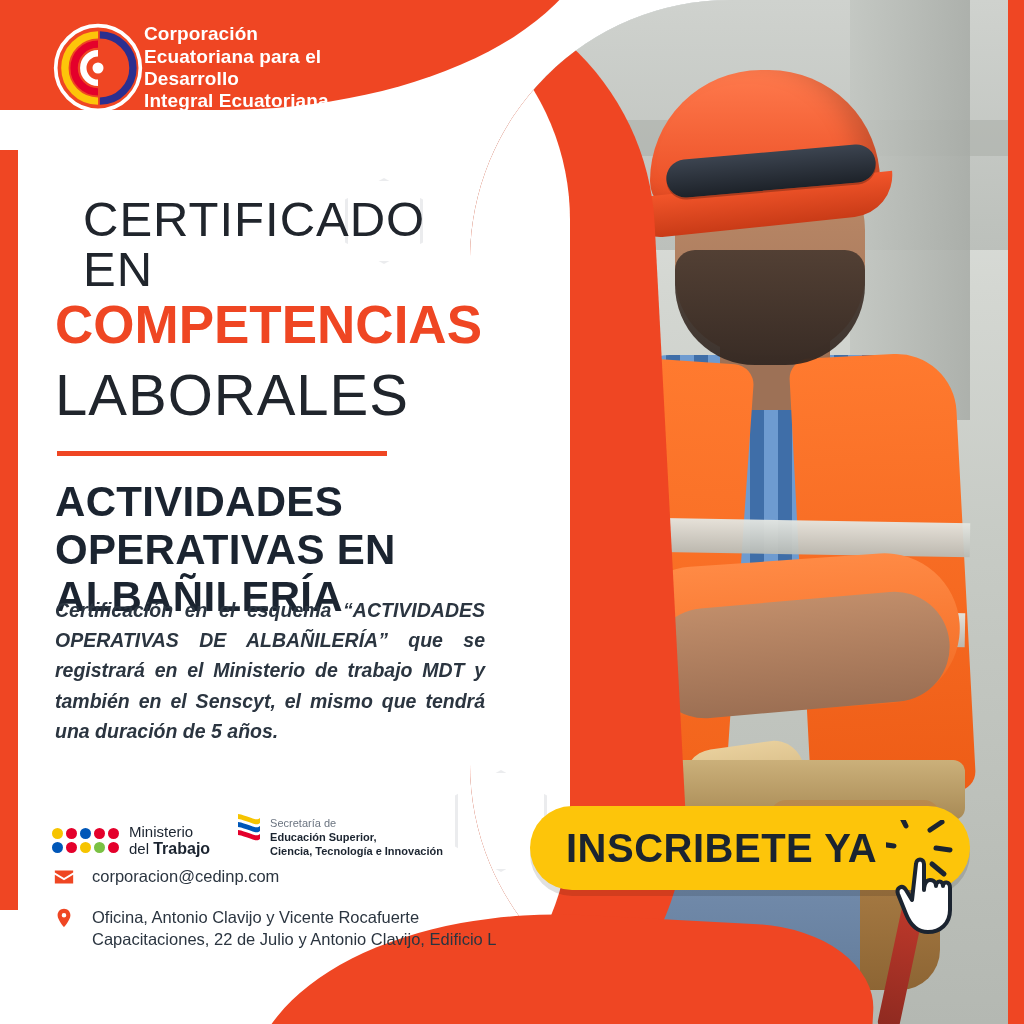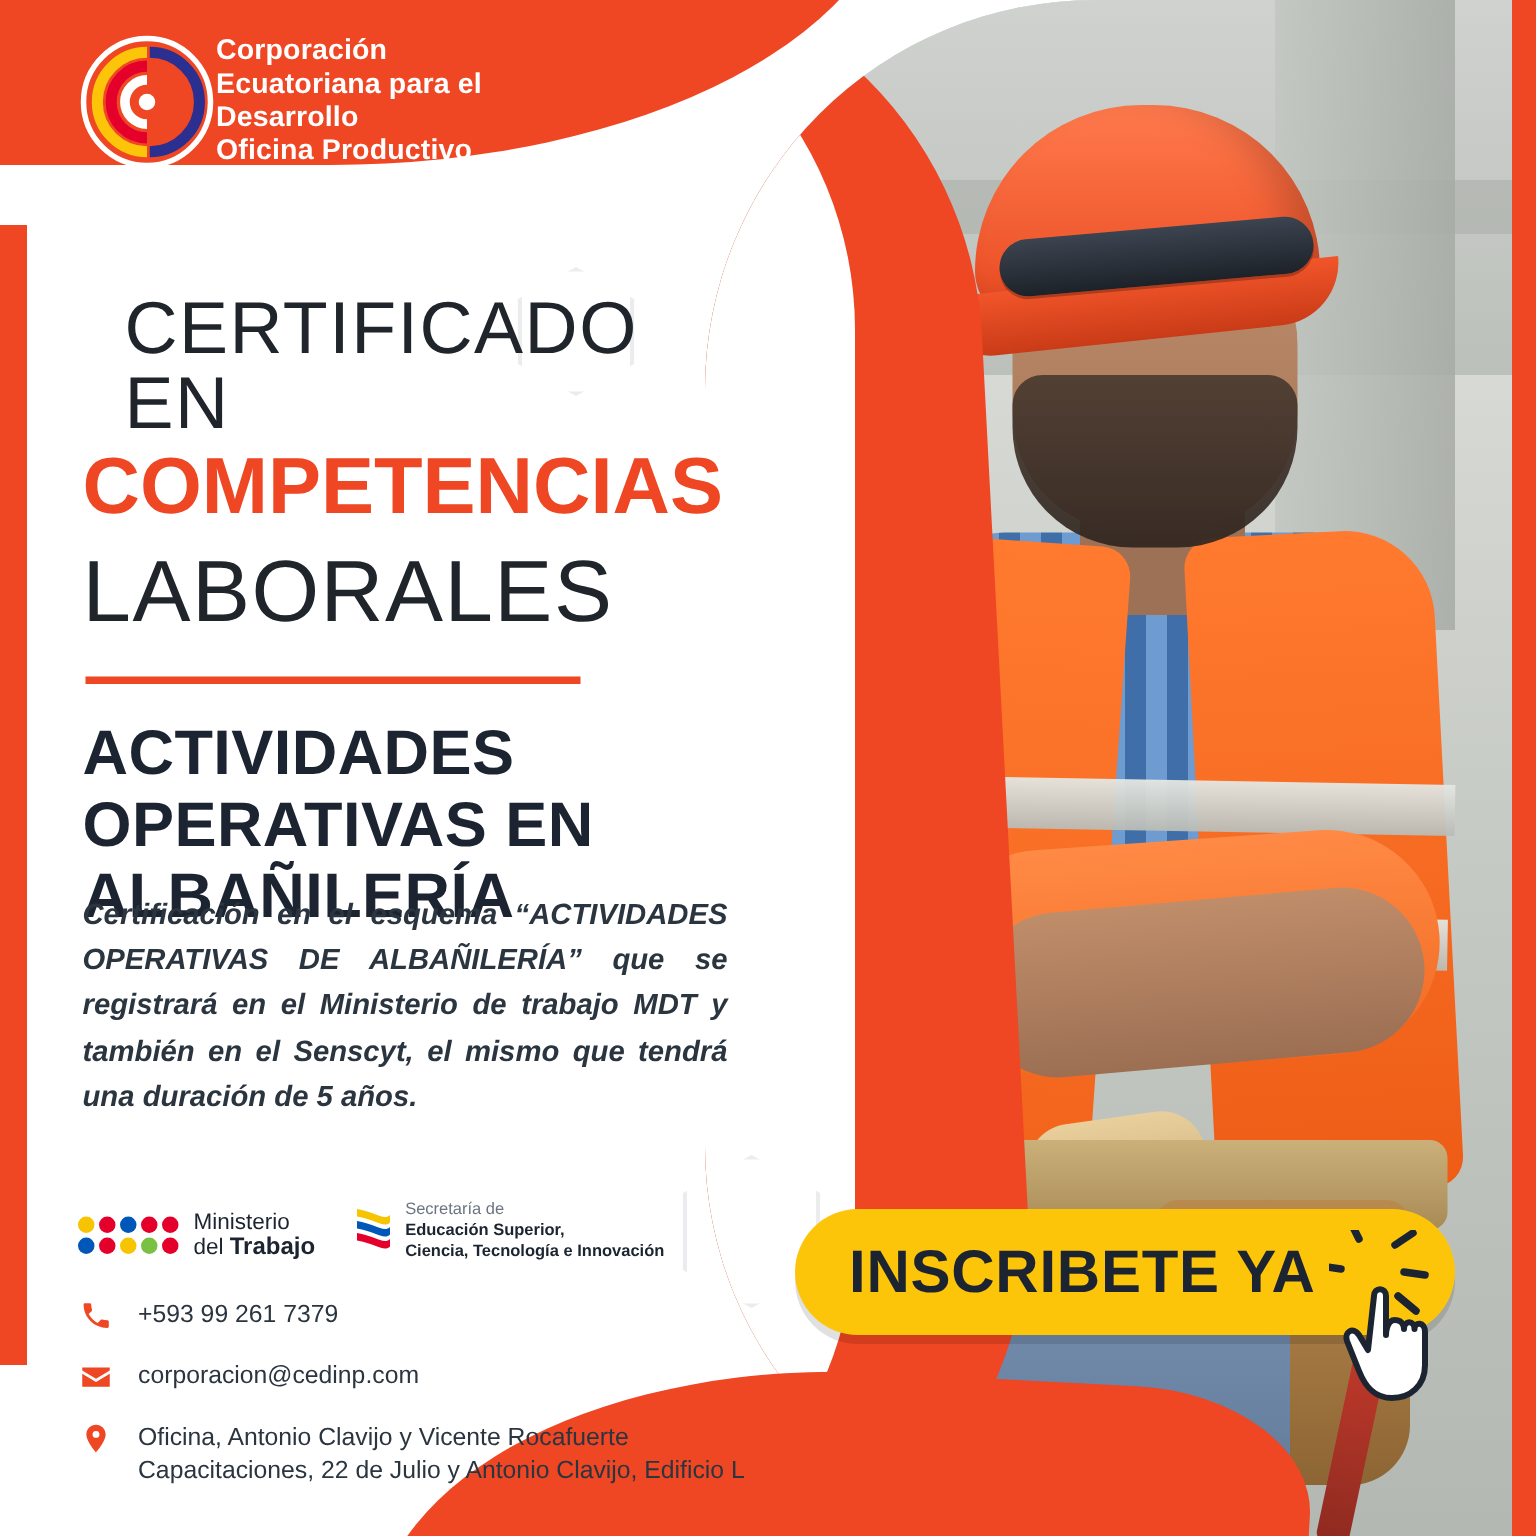--- a/index.html
+++ b/index.html
@@ -187,21 +187,21 @@
 
   
   .partners{position:absolute;left:52px;top:800px;display:flex;align-items:flex-end;gap:26px;}
   .mt-logo{display:flex;align-items:center;gap:10px;}
   .dots{display:grid;grid-template-columns:repeat(5,11px);grid-gap:3px;}
   .dot{width:11px;height:11px;border-radius:50%;}
   .mt-text{font-size:15px;line-height:1.15;color:#1b2430;}
   .mt-text b{font-size:16px;}
   .sen-logo{display:flex;align-items:center;gap:8px;}
   .sen-flag{width:26px;height:34px;position:relative;}
-  .sen-text{font-size:11px;line-height:1.25;color:#1b2430;}
+  .sen-text{font-size:11px;line-height:1.25;color:#1b2430;margin-top:17px;}
   .sen-text .t1{color:#6b7480;}
   .sen-text b{display:block;}
 
   
   .contacts{position:absolute;left:52px;top:865px;width:560px;}
   .crow{display:flex;align-items:flex-start;gap:16px;margin-bottom:17px;}
   .cicon{width:24px;height:24px;color:#ef4623;flex:none;display:flex;align-items:center;justify-content:center;}
   .ctext{font-size:16.5px;color:#2b3540;line-height:1.35;}
 
   
@@ -280,21 +280,21 @@
         <path d="M50 24 A26 26 0 0 0 50 76" fill="none" stroke="#e4002b" stroke-width="8"></path>
         <path d="M50 34 A16 16 0 0 0 50 66" fill="none" stroke="#ffffff" stroke-width="7"></path>
         <path d="M52 14 A36 36 0 0 1 52 86" fill="none" stroke="#2b2f8f" stroke-width="8"></path>
         <circle cx="50" cy="50" r="6" fill="#ffffff"></circle>
       </svg>
     </div>
     <div class="logo-text">
       <div>Corporación</div>
       <div>Ecuatoriana para el</div>
       <div>Desarrollo</div>
-      <div>Oficina Productivo</div>
+      <div>Integral Ecuatoriana</div>
     </div>
   </div>
 
   <div class="headline">
     <div class="h-line1">
       <span class="thin">CERTIFICADO</span>
       <span class="thin">EN</span>
     </div>
     <div class="h-line2">COMPETENCIAS</div>
     <div class="h-line3">LABORALES</div>
@@ -342,28 +342,20 @@
       </div>
       <div class="sen-text">
         <span class="t1">Secretaría de</span>
         <b>Educación Superior,</b>
         <b>Ciencia, Tecnología e Innovación</b>
       </div>
     </div>
   </div>
 
   <div class="contacts">
-    <div class="crow">
-      <span class="cicon">
-        <svg viewBox="0 0 24 24" width="22" height="22" fill="#ef4623">
-            <path d="M6.6 10.8c1.4 2.8 3.8 5.2 6.6 6.6l2.2-2.2c.3-.3.7-.4 1.1-.3 1.2.4 2.5.6 3.8.6.6 0 1 .4 1 1V20c0 .6-.4 1-1 1C10.6 21 3 13.4 3 4c0-.6.4-1 1-1h3.5c.6 0 1 .4 1 1 0 1.3.2 2.6.6 3.8.1.4 0 .8-.3 1.1l-2.2 2z"></path>
-          </svg>
-      </span>
-      <span class="ctext">+593 99 261 7379</span>
-    </div>
     <div class="crow">
       <span class="cicon">
         <svg viewBox="0 0 24 24" width="22" height="22" fill="#ef4623">
             <path d="M2 5h20v14H2z" opacity="0"></path>
             <path d="M2 5h20v2.2l-10 6-10-6V5zm0 4.6l10 6 10-6V19H2V9.6z"></path>
           </svg>
       </span>
       <span class="ctext">corporacion@cedinp.com</span>
     </div>
     <div class="crow">

